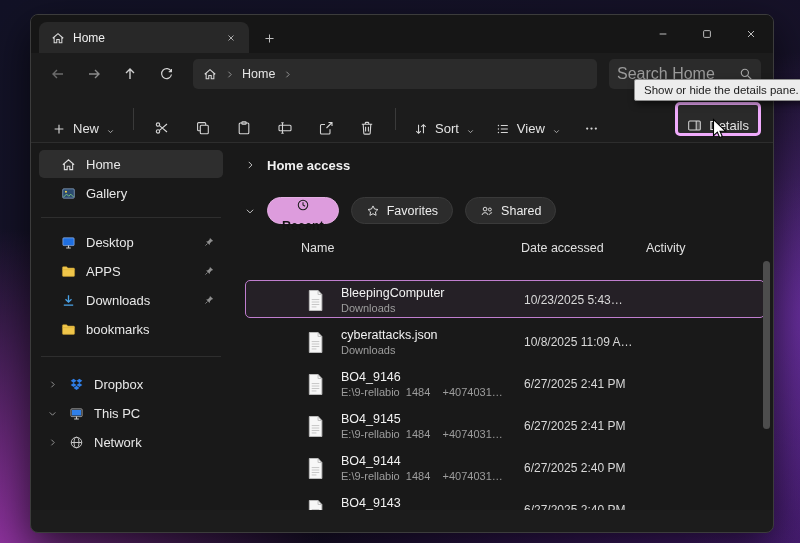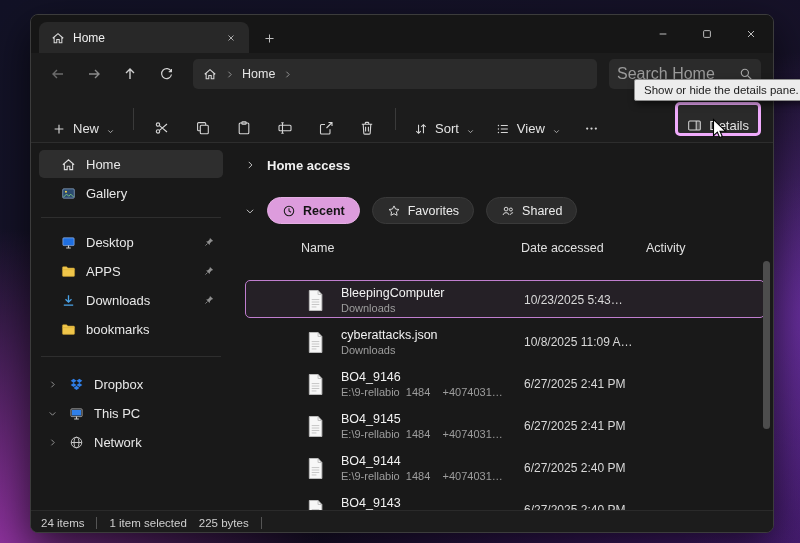--- a/index.html
+++ b/index.html
@@ -68,21 +68,21 @@
   .sitem .pin { margin-left:auto; }
   .ssep { height:1px; background:#2e2e2e; margin:10px 10px; }
   .ssep2 { height:1px; background:#2e2e2e; margin:13px 10px; }
   .schev { width:14px; display:flex; justify-content:center; }
 
   
   .main { flex:1; position:relative; padding:8px 20px 0 14px; overflow:hidden; }
   .qa-row { display:flex; align-items:center; gap:12px; height:28px; font-size:13px; font-weight:bold; color:#f0f0f0; }
   .pill-row { display:flex; align-items:center; gap:12px; margin-top:18px; }
   .pill { height:27px; border-radius:14px; padding:0 14px; display:flex; align-items:center; gap:7px; font-size:12.5px; background:#2c2c2c; border:1px solid #3a3a3a; color:#ececec; }
-  .pill.sel { background:#dd9cdd; border-color:#e4aee2; color:#141414; font-weight:bold; }
+  .pill.sel { background:#dd9cdd; border-color:#e4aee2; color:#141414; font-weight:bold;flex-direction:column; }
   .cols { position:relative; height:18px; margin-top:17px; font-size:12.5px; color:#e0e0e0; }
   .cols span { position:absolute; top:0; }
   .col-name { left:56px; }
   .col-date { left:276px; }
   .col-act  { left:401px; }
   .rows { margin-top:21px; }
   .frow { position:relative; height:38px; margin-bottom:4px; width:520px; border:1.5px solid transparent; border-radius:5px; }
   .frow.sel { border-color:#c07ecf; background:rgba(195,125,210,.07); }
   .ficon { position:absolute; left:60px; top:8px; }
   .fname { position:absolute; left:95px; top:5px; font-size:12.5px; color:#f2f2f2; }
@@ -548,27 +548,20 @@
           <span class="fsub"></span>
           <span class="fdate">6/27/2025 2:40 PM</span>
         </div>
 
       </div>
 
       <div class="scrollbar"></div>
     </div>
   </div>
 
-  <div class="statusbar">
-    <span>24 items</span>
-    <span class="sdiv"></span>
-    <span>1 item selected</span>
-    <span>225 bytes</span>
-    <span class="sdiv"></span>
-  </div>
 
 </div>
 
 <div class="tooltip">Show or hide the details pane.</div>
 
 <div class="cursor">
   <svg width="17" height="24" viewBox="0 0 17 24">
       <path d="M1.5 1.5v16.2l3.9-3.5 2.3 5.4 2.6-1.1-2.3-5.3h5.5z" fill="#fff" stroke="#000" stroke-width="1.1"></path>
     </svg>
 </div>

